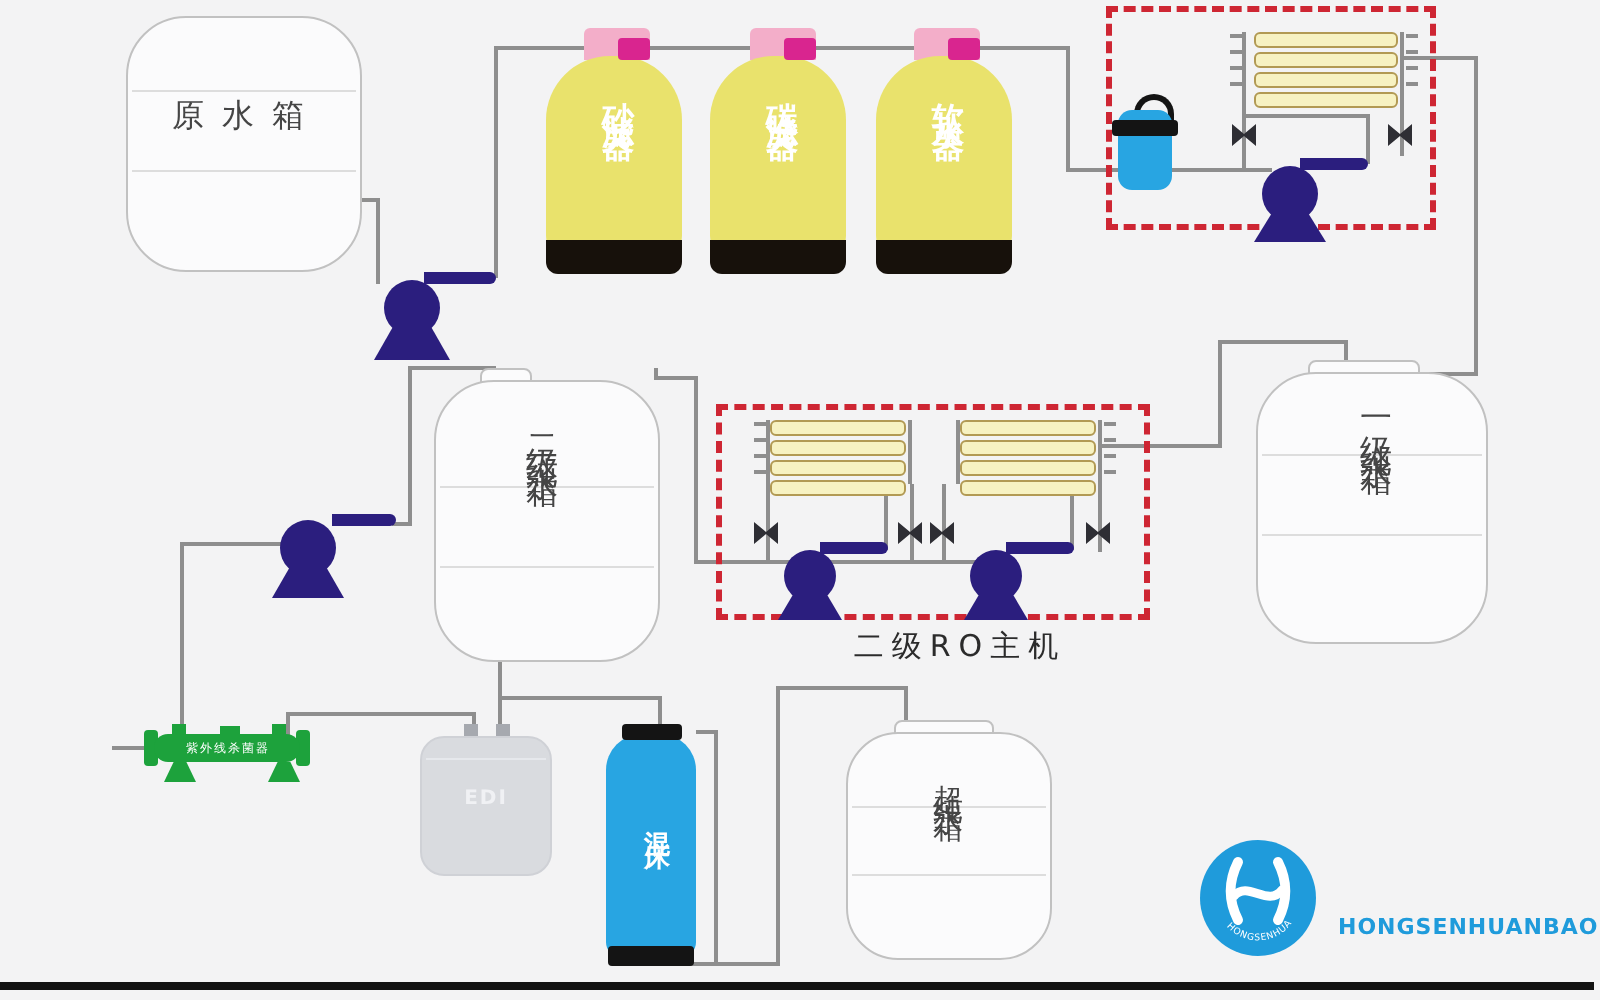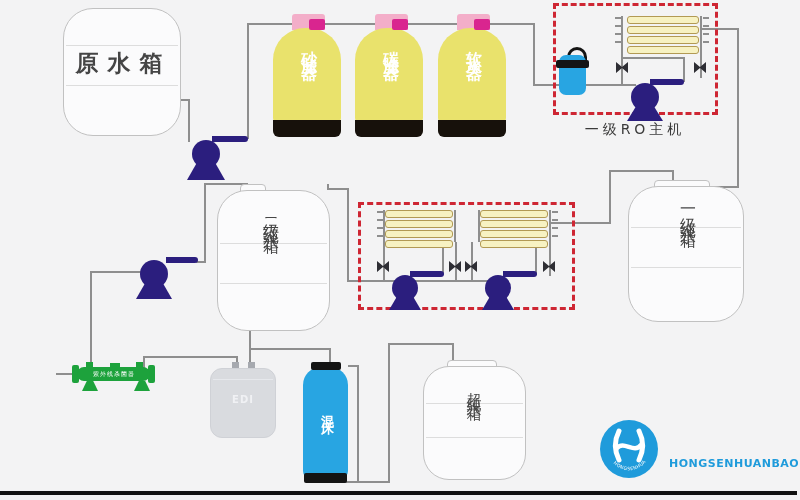--- a/index.html
+++ b/index.html
@@ -98,21 +98,21 @@
   <div class="pipe" style="left:357px;top:365px;width:2px;height:118px;"></div>
   <div class="pipe" style="left:388px;top:344px;width:2px;height:139px;"></div>
   <div class="pipe" style="left:329px;top:481px;width:61px;height:2px;"></div>
   <div class="pipe" style="left:388px;top:343px;width:66px;height:2px;"></div>
   <div class="pipe" style="left:452px;top:343px;width:2px;height:22px;"></div>
 
   <div class="tank" style="left:63px;top:8px;width:118px;height:128px;border-radius:30px;">
     <div class="seam" style="top:36px;"></div>
     <div class="seam" style="top:76px;"></div>
   </div>
-  <div class="lbl center" style="left:63px;top:48px;width:112px;font-size:23px;letter-spacing:9px;text-indent:9px;font-weight:bold;">原水箱</div>
+  <div class="lbl center" style="left:63px;top:48px;width:112px;font-size:16px;letter-spacing:9px;text-indent:9px;">原水箱</div>
 
   <div class="pump-arm" style="left:212px;top:136px;width:36px;height:6px;"></div>
   <div class="pump-body" style="left:192px;top:140px;width:28px;height:28px;"></div>
   <div class="pump-base" style="left:187px;top:164px;width:38px;height:16px;"></div>
 
   <div class="ycap" style="left:292px;top:14px;width:33px;height:16px;"></div>
   <div class="yknob" style="left:309px;top:19px;width:16px;height:11px;"></div>
   <div class="ybody" style="left:273px;top:28px;width:68px;height:100px;"></div>
   <div class="ybase" style="left:273px;top:120px;width:68px;height:17px;"></div>
   <div class="flabel vlabel" style="left:298px;top:38px;font-size:16px;letter-spacing:7px;">砂滤器</div>
@@ -123,21 +123,20 @@
   <div class="ybase" style="left:355px;top:120px;width:68px;height:17px;"></div>
   <div class="flabel vlabel" style="left:380px;top:38px;font-size:16px;letter-spacing:7px;">碳滤器</div>
 
   <div class="ycap" style="left:457px;top:14px;width:33px;height:16px;"></div>
   <div class="yknob" style="left:474px;top:19px;width:16px;height:11px;"></div>
   <div class="ybody" style="left:438px;top:28px;width:68px;height:100px;"></div>
   <div class="ybase" style="left:438px;top:120px;width:68px;height:17px;"></div>
   <div class="flabel vlabel" style="left:463px;top:38px;font-size:16px;letter-spacing:7px;">软水器</div>
 
   <div class="rbox" style="left:553px;top:3px;width:165px;height:112px;"></div>
-  <div class="lbl center" style="left:560px;top:121px;width:150px;font-size:14px;letter-spacing:4px;color:#3a3a3a;">一级RO主机</div>
 
   <div class="abs" style="left:567px;top:47px;width:14px;height:12px;border:3px solid #141414;border-bottom:none;border-radius:10px 10px 0 0;z-index:2;"></div>
   <div class="bluecyl" style="left:559px;top:55px;width:27px;height:40px;border-radius:7px;"></div>
   <div class="blackband" style="left:556px;top:60px;width:33px;height:8px;"></div>
 
   <div class="membranes" style="left:627px;top:16px;width:72px;">
     <i class="tube"></i>
     <i class="tube"></i>
     <i class="tube"></i>
     <i class="tube"></i>
@@ -165,20 +164,21 @@
     <div class="seam" style="top:52px;"></div>
     <div class="seam" style="top:92px;"></div>
   </div>
   <div class="lbl vlabel" style="left:260px;top:206px;font-size:16px;letter-spacing:5px;">二级纯水箱</div>
 
   <div class="pump-arm" style="left:166px;top:257px;width:32px;height:6px;"></div>
   <div class="pump-body" style="left:140px;top:260px;width:28px;height:28px;"></div>
   <div class="pump-base" style="left:136px;top:284px;width:36px;height:15px;"></div>
 
   <div class="rbox" style="left:358px;top:202px;width:217px;height:108px;"></div>
+  <div class="lbl center" style="left:415px;top:314px;width:130px;font-size:15px;letter-spacing:4px;color:#2b2b2b;">二级RO主机</div>
 
   <div class="membranes" style="left:385px;top:210px;width:68px;">
     <i class="tube"></i>
     <i class="tube"></i>
     <i class="tube"></i>
     <i class="tube"></i>
   </div>
   <div class="manifold" style="left:383px;top:210px;height:32px;"></div>
   <div class="ticks" style="left:377px;top:211px;height:30px;"></div>
   <div class="manifold" style="left:454px;top:210px;height:32px;"></div>

